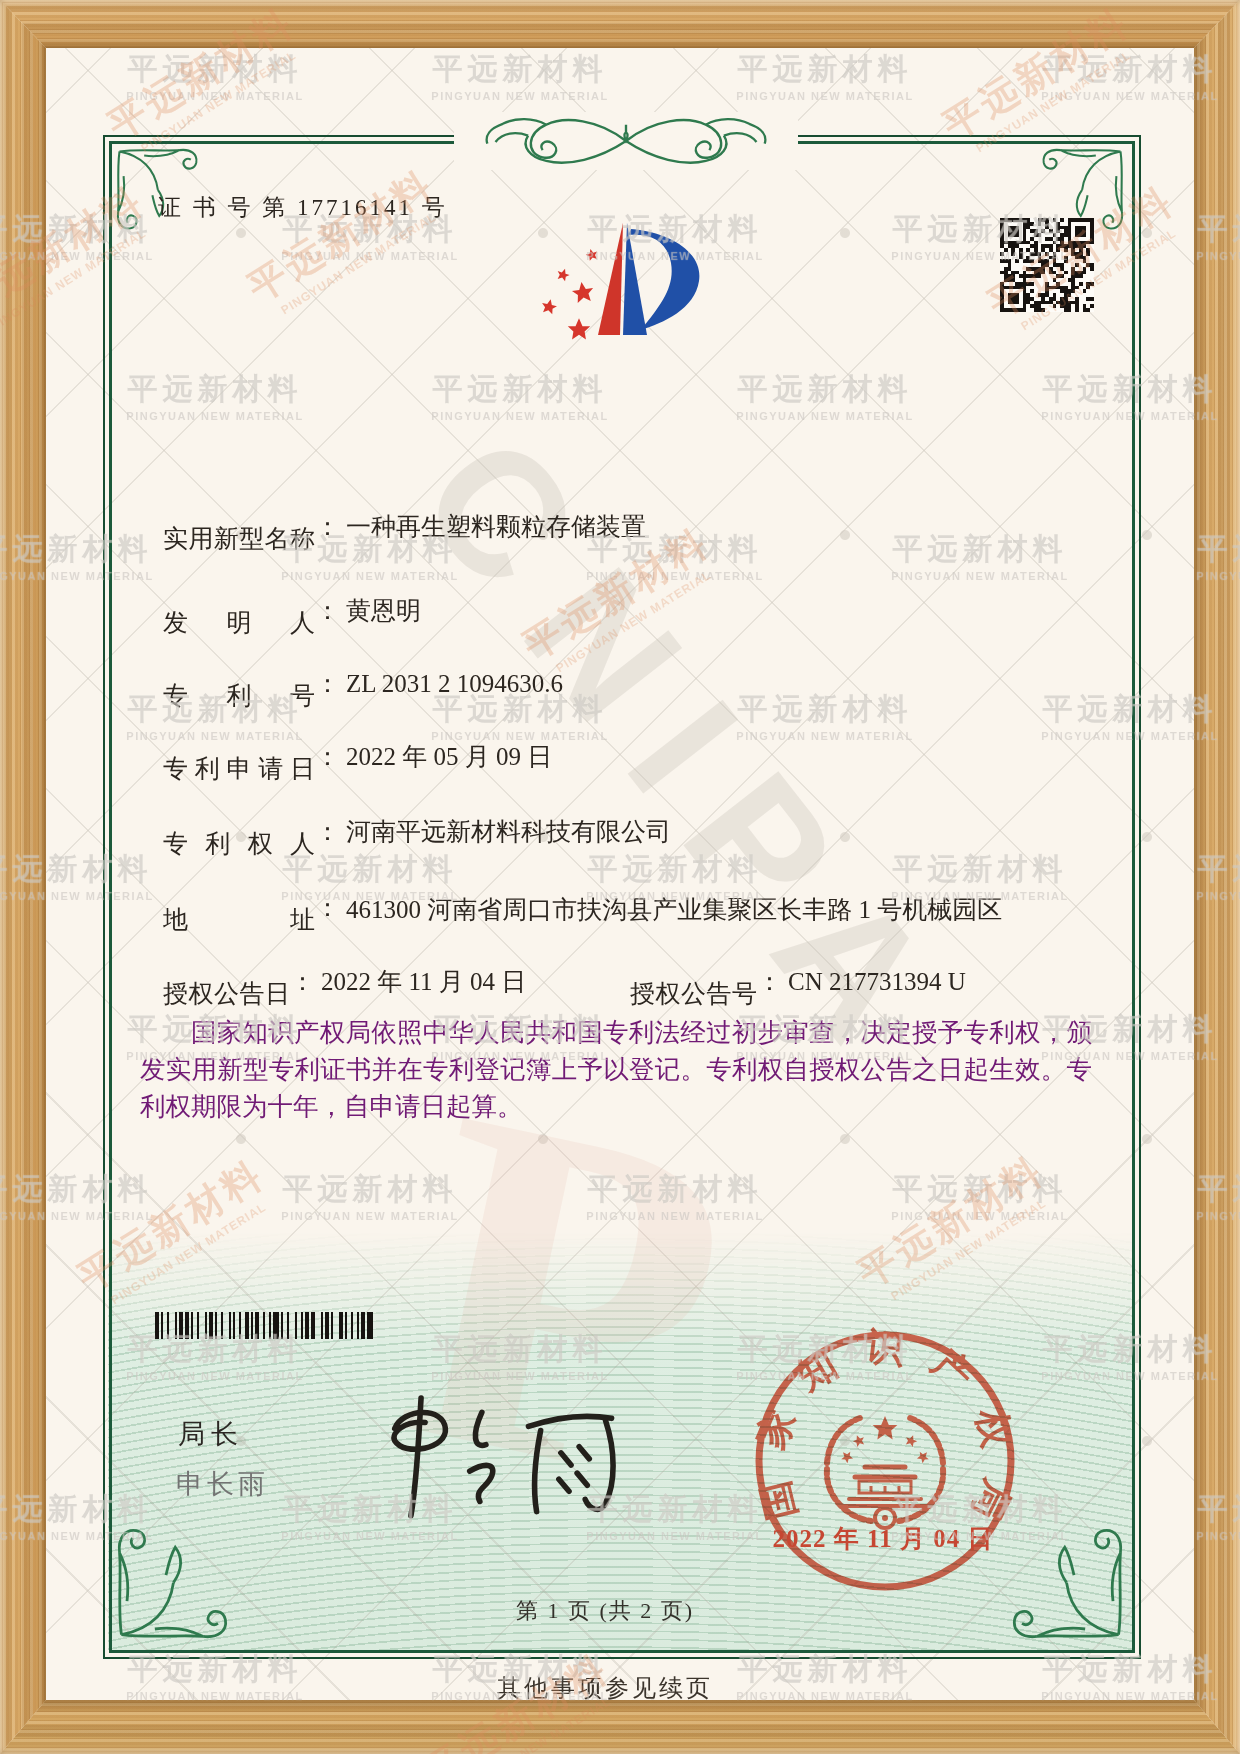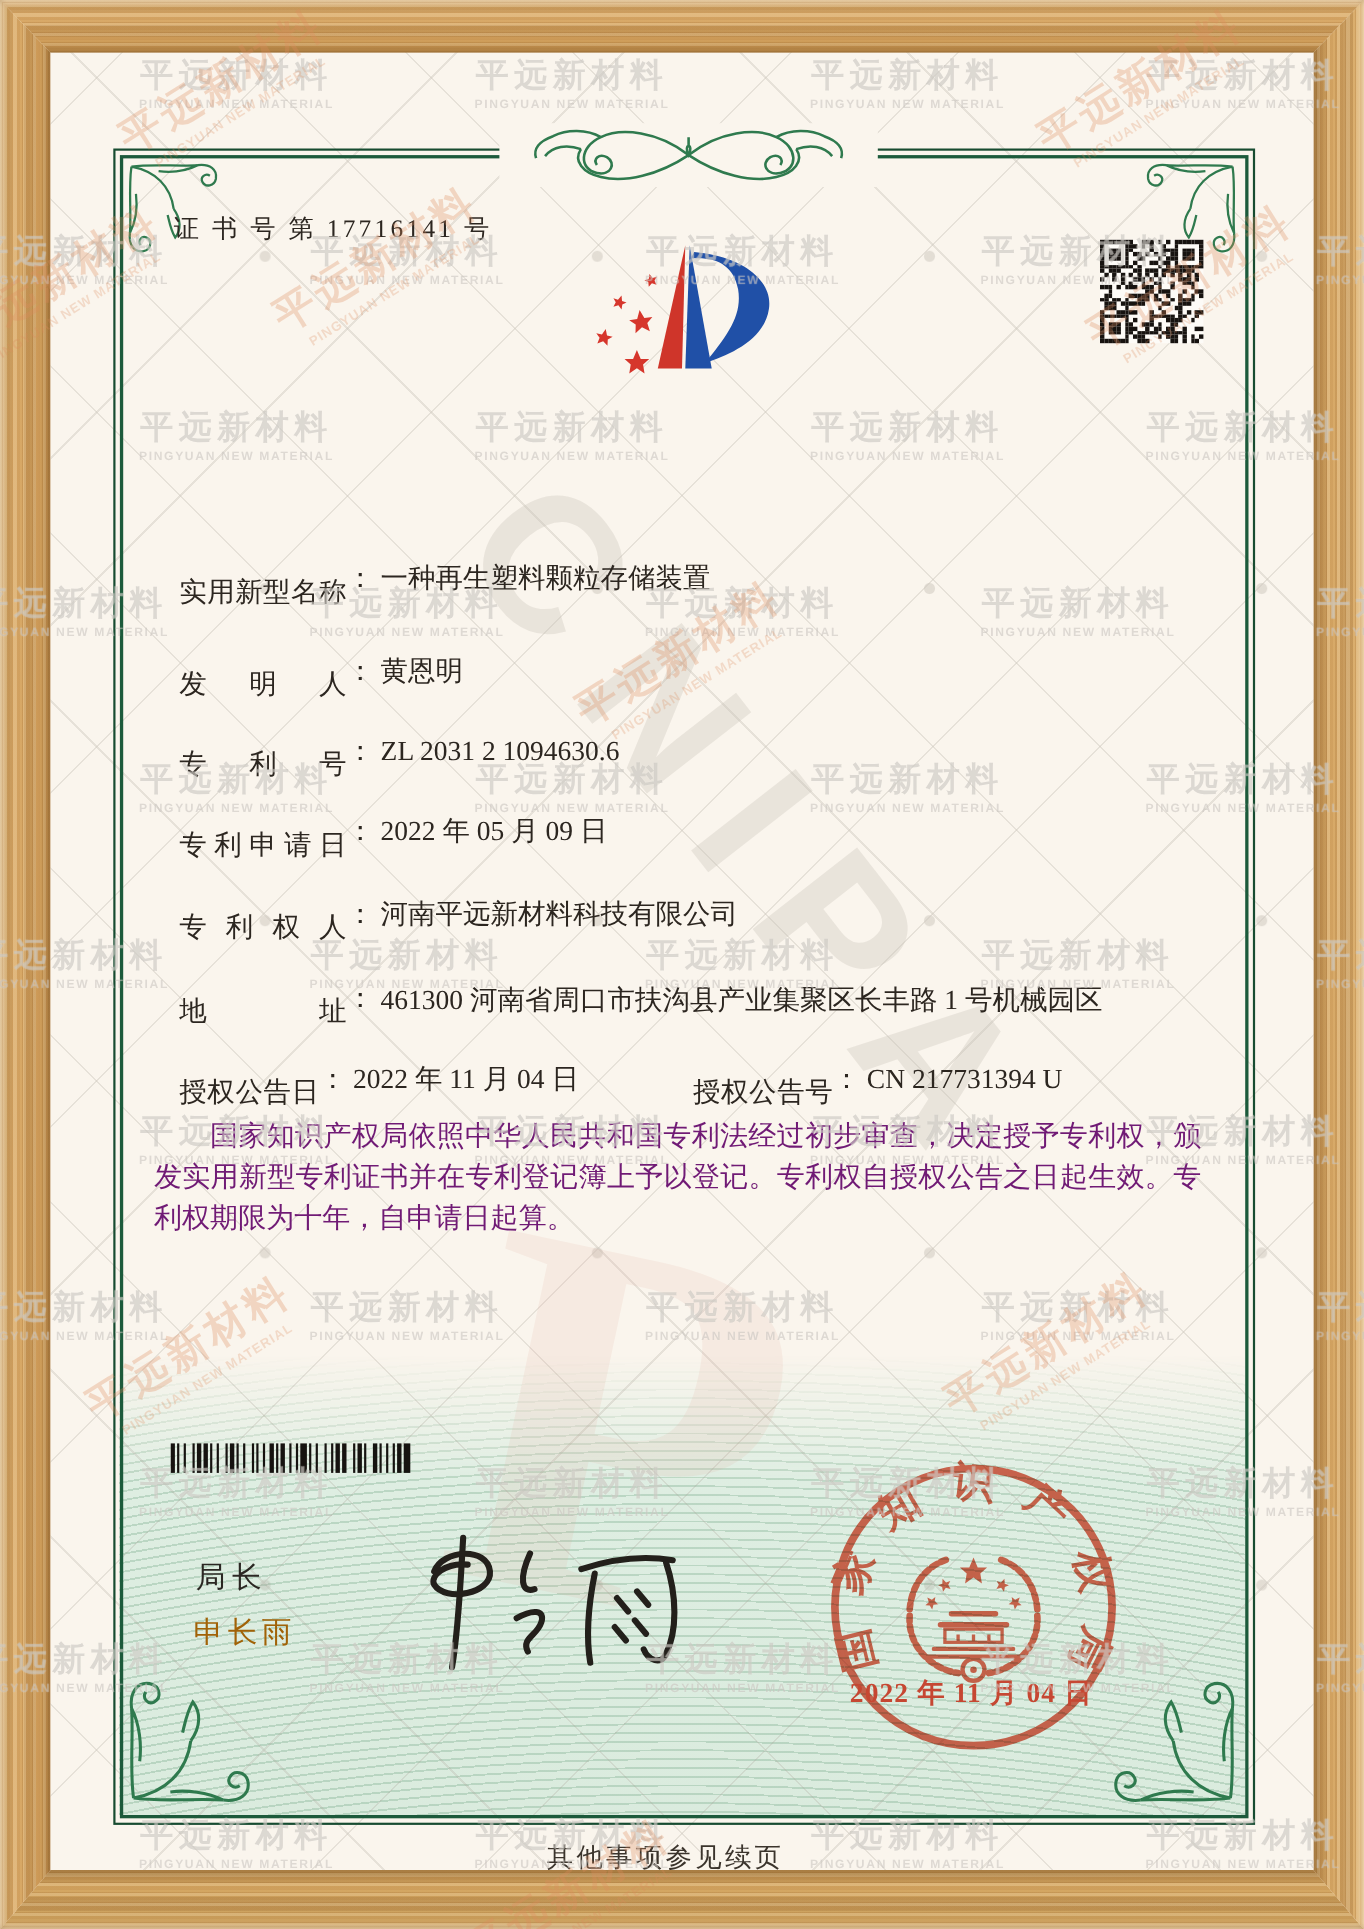--- a/index.html
+++ b/index.html
@@ -54,21 +54,21 @@
   #paras p{margin:0;text-indent:2em;}
   #paras p + p{margin-top:5px;}
 
   
   #barcode{left:155px;top:1312px;width:338px;height:27px;overflow:hidden;white-space:nowrap;font-size:0;}
   #barcode i{display:inline-block;height:27px;}
   #barcode i.b{background:#161310;}
 
   
   #signer-title{left:178px;top:1416px;font-size:27px;font-family:"Liberation Sans",sans-serif;color:#2b2723;letter-spacing:6px;}
-  #signer-name{left:176px;top:1466px;font-size:27px;font-family:"Liberation Sans",sans-serif;color:#a16207;letter-spacing:4px;}
+  #signer-name{left:176px;top:1466px;font-size:27px;font-family:"Liberation Sans",sans-serif;color:#737373;letter-spacing:4px;}
   #signature{left:352px;top:1390px;z-index:6;}
 
   
   #seal{left:745px;top:1321px;z-index:7;mix-blend-mode:multiply;opacity:.92;}
   #seal-date{left:763px;top:1522px;width:240px;text-align:center;z-index:7;
     font-size:25px;color:#c64732;letter-spacing:1px;font-weight:bold;}
 
   
   #page-info{left:0;top:1596px;width:1210px;text-align:center;font-size:22px;letter-spacing:2px;color:#33302a;z-index:6;}
   #cont-note{left:0;top:1672px;width:1210px;text-align:center;font-size:24px;letter-spacing:3px;color:#3b342c;z-index:6;}
@@ -913,20 +913,21 @@
           <path d="M-58,-2 C-60,24 -40,46 -14,50"></path>
           <path d="M58,-2 C60,24 40,46 14,50"></path>
           <path d="M-58,-8 C-56,-32 -42,-48 -22,-54"></path>
           <path d="M58,-8 C56,-32 42,-48 22,-54"></path>
         </g>
       </g>
     </g>
   </svg>
   <div class="abs" id="seal-date">2022 年 11 月 04 日</div>
 
+  <div class="abs" id="page-info">第 1 页 (共 2 页)</div>
   <div class="abs" id="cont-note">其他事项参见续页</div>
 
   <div class="abs wood" id="wood-top"></div>
   <div class="abs wood" id="wood-bottom"></div>
   <div class="abs wood" id="wood-left"></div>
   <div class="abs wood" id="wood-right"></div>
 
   <div class="abs" id="wm-grid">
       <div class="wm" style="left: 215px; top: 75px;">
         <div class="cn">平远新材料</div>

